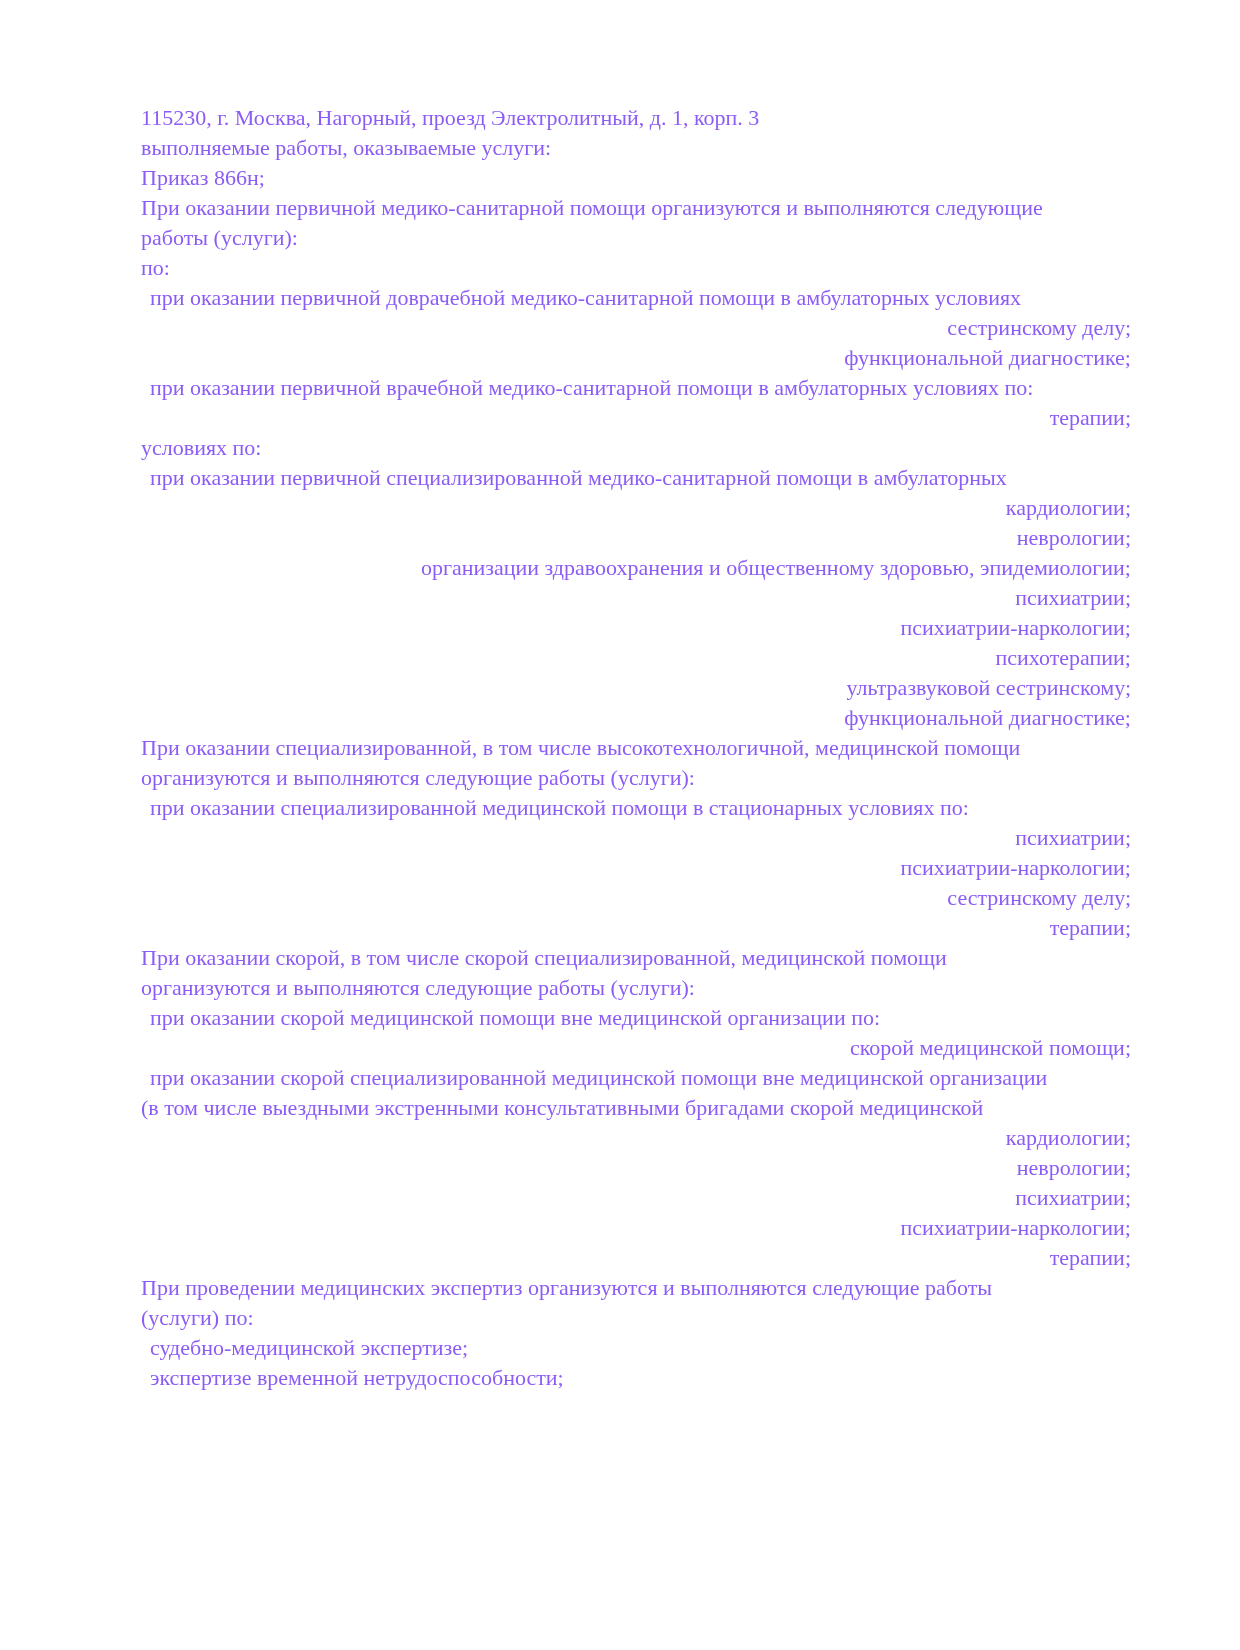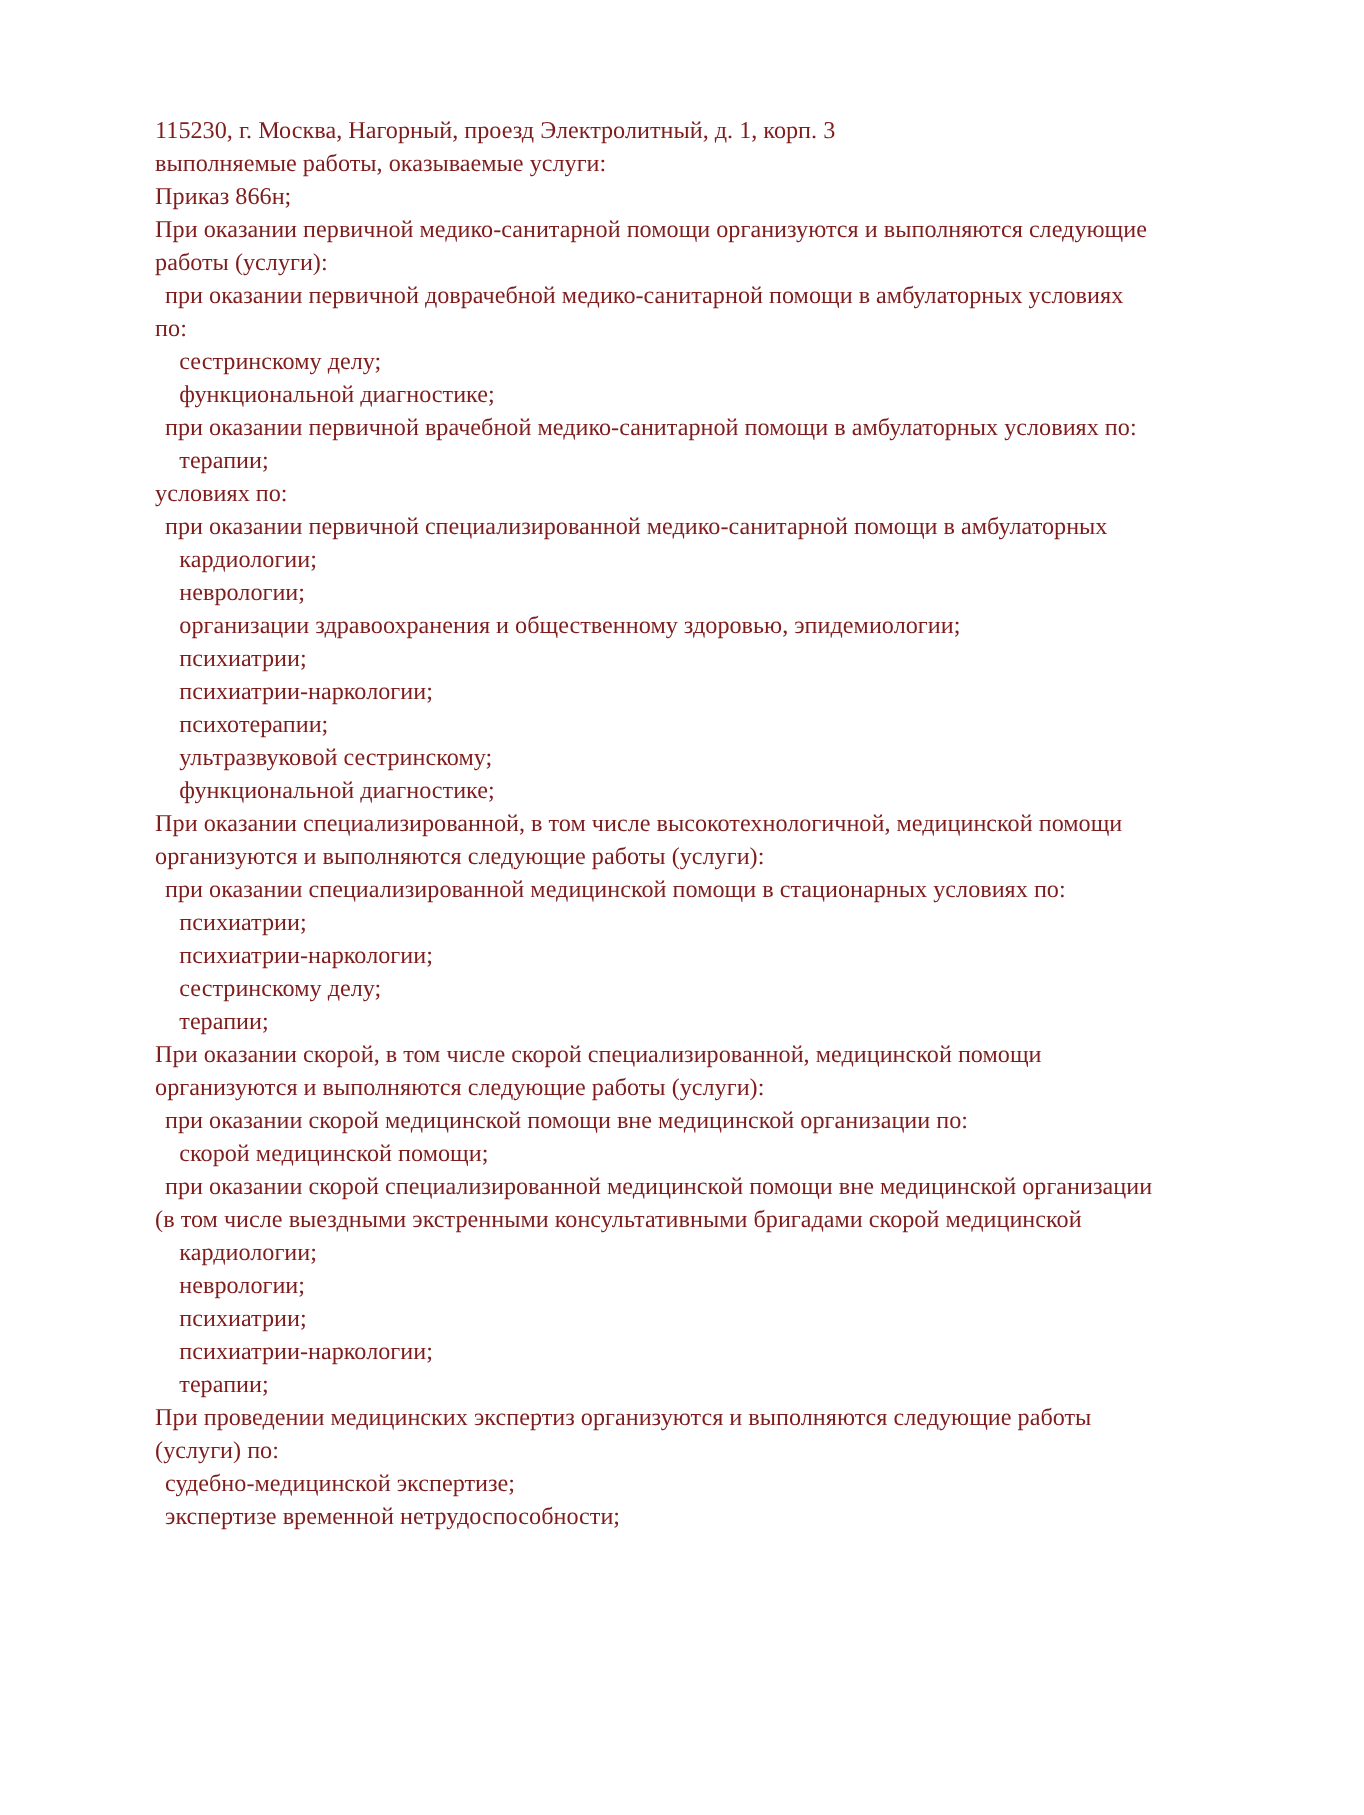--- a/index.html
+++ b/index.html
@@ -19,42 +19,42 @@
     background: #ffffff;
   }
   .text-block {
     position: absolute;
     left: 141px;
     top: 103px;
     width: 990px;
     font-family: "Liberation Serif", "DejaVu Serif", serif;
     font-size: 22px;
     line-height: 30px;
-    color: #7f1d1d;
+    color: #8b5cf6;
   }
   .line {
     white-space: pre;
     min-height: 30px;
   }
   .indent-0 { padding-left: 0; }
   .indent-1 { padding-left: 9px; }
-  .indent-2 { padding-left: 22px; }
+  .indent-2 { padding-left: 22px; text-align: right; }
 </style>
 </head>
 <body>
 
 <div class="page">
   <div class="text-block" id="license-works-text">
       <div class="line indent-0">115230, г. Москва, Нагорный, проезд Электролитный, д. 1, корп. 3</div>
       <div class="line indent-0">выполняемые работы, оказываемые услуги:</div>
       <div class="line indent-0">Приказ 866н;</div>
       <div class="line indent-0">При оказании первичной медико-санитарной помощи организуются и выполняются следующие</div>
       <div class="line indent-0">работы (услуги):</div>
+      <div class="line indent-0">по:</div>
       <div class="line indent-1">при оказании первичной доврачебной медико-санитарной помощи в амбулаторных условиях</div>
-      <div class="line indent-0">по:</div>
       <div class="line indent-2">сестринскому делу;</div>
       <div class="line indent-2">функциональной диагностике;</div>
       <div class="line indent-1">при оказании первичной врачебной медико-санитарной помощи в амбулаторных условиях по:</div>
       <div class="line indent-2">терапии;</div>
       <div class="line indent-0">условиях по:</div>
       <div class="line indent-1">при оказании первичной специализированной медико-санитарной помощи в амбулаторных</div>
       <div class="line indent-2">кардиологии;</div>
       <div class="line indent-2">неврологии;</div>
       <div class="line indent-2">организации здравоохранения и общественному здоровью, эпидемиологии;</div>
       <div class="line indent-2">психиатрии;</div>

